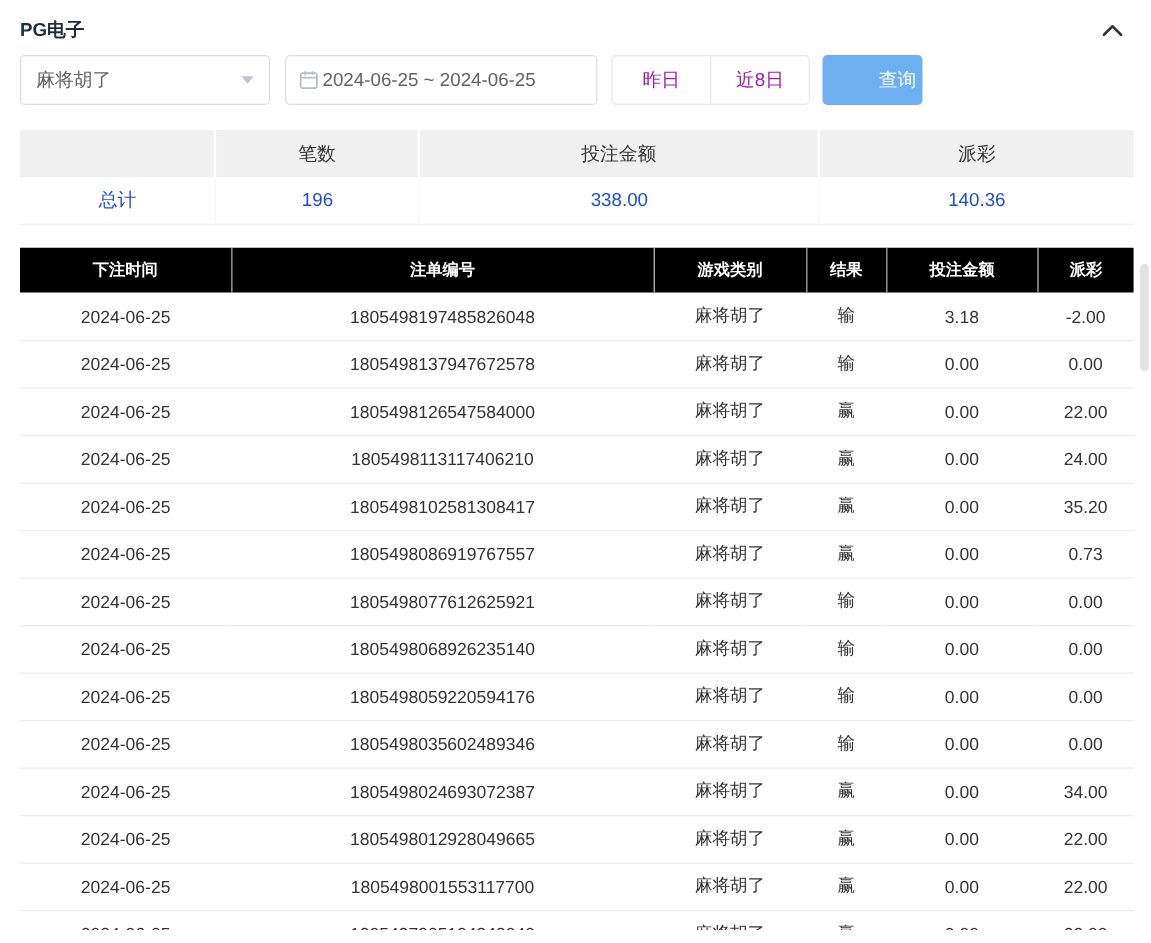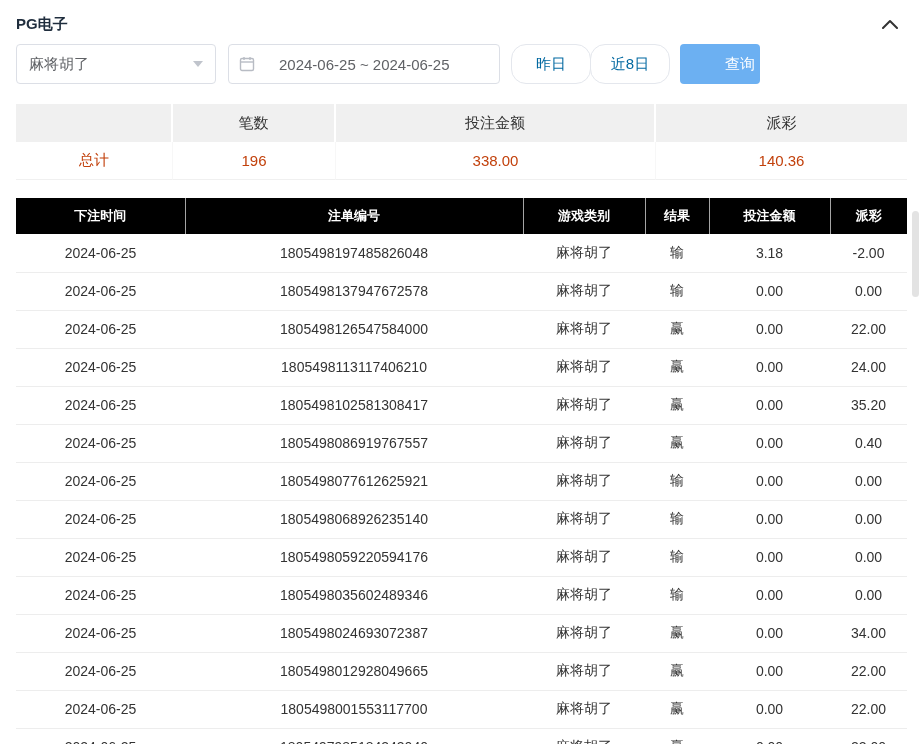--- a/index.html
+++ b/index.html
@@ -21,54 +21,54 @@
   .select-box {
     width: 200px; height: 40px; border: 1px solid #dcdfe6; border-radius: 4px;
     display: flex; align-items: center; justify-content: space-between;
     padding: 0 12px; font-size: 15px; color: #606266; background: #fff; cursor: pointer;
   }
   .caret-down {
     width: 0; height: 0; border-left: 5px solid transparent; border-right: 5px solid transparent;
     border-top: 6px solid #c0c4cc;
   }
   .date-picker {
-    width: 272px; height: 40px; border: 1px solid #dcdfe6; border-radius: 4px;
-    display: flex; align-items: center; gap: 24px; padding: 0 10px;
+    width: 250px; height: 40px; border: 1px solid #dcdfe6; border-radius: 4px;
+    display: flex; align-items: center; gap: 3px; padding: 0 10px;
     font-size: 15px; color: #606266; background: #fff; margin-left: 12px; cursor: pointer;
   }
   .btn-group { display: flex; margin-left: 11px; }
   .qbtn {
     width: 80px; height: 40px; background: #fff; border: 1px solid #e4e7ed;
     font-size: 15px; font-family: inherit; cursor: pointer; color: #606266;
   }
   .qbtn + .qbtn { margin-left: -1px; }
   .qbtn:first-child { border-radius: 4px 0 0 4px; }
   .qbtn:last-child { border-radius: 0 4px 4px 0; }
   .qbtn.active { color: #6cb0f2; border-color: #6cb0f2; position: relative; z-index: 1; }
-  .qbtn.disabled { color: #0369a1; cursor: not-allowed; border-radius: 15px; }
+  .qbtn.disabled { color: #a21caf; cursor: not-allowed; }
   .search-btn {
     width: 80px; height: 40px; margin-left: 10px; background: #6cb0f2; color: #fff;
     border: none; border-radius: 4px; font-size: 15px; font-family: inherit; cursor: pointer; padding-left: 40px;
   }
 
   .summary-table {
     width: 891px; margin: 20px 0 0 16px; border-collapse: separate; border-spacing: 0;
     table-layout: fixed; font-size: 15px;
   }
   .summary-table col.s1 { width: 157px; }
   .summary-table col.s2 { width: 163px; }
   .summary-table col.s3 { width: 320px; }
   .summary-table col.s4 { width: 251px; }
   .summary-table th {
     background: #f0f0f0; height: 38px; font-weight: normal; text-align: center;
     color: #333; border-right: 2px solid #fff;
   }
   .summary-table th:last-child { border-right: none; }
   .summary-table td {
-    background: #fff; height: 38px; text-align: center; color: #c2410c;
+    background: #fff; height: 38px; text-align: center; color: #1d4ed8;
     border-bottom: 1px solid #f0f0f0; border-right: 1px solid #f7f7f7;
   }
   .summary-table td:last-child { border-right: none; }
 
   .table-wrap { position: relative; margin: 18px 0 0 16px; width: 891px; height: 546px; overflow: hidden; }
   .bets-table { width: 891px; border-collapse: collapse; table-layout: fixed; }
   .bets-table col.c1 { width: 169px; }
   .bets-table col.c2 { width: 338px; }
   .bets-table col.c3 { width: 122px; }
   .bets-table col.c4 { width: 64px; }
@@ -213,21 +213,21 @@
     <td>赢</td>
     <td>0.00</td>
     <td>35.20</td>
   </tr>
         <tr>
     <td>2024-06-25</td>
     <td>1805498086919767557</td>
     <td>麻将胡了</td>
     <td>赢</td>
     <td>0.00</td>
-    <td>0.40</td>
+    <td>0.73</td>
   </tr>
         <tr>
     <td>2024-06-25</td>
     <td>1805498077612625921</td>
     <td>麻将胡了</td>
     <td>输</td>
     <td>0.00</td>
     <td>0.00</td>
   </tr>
         <tr>

